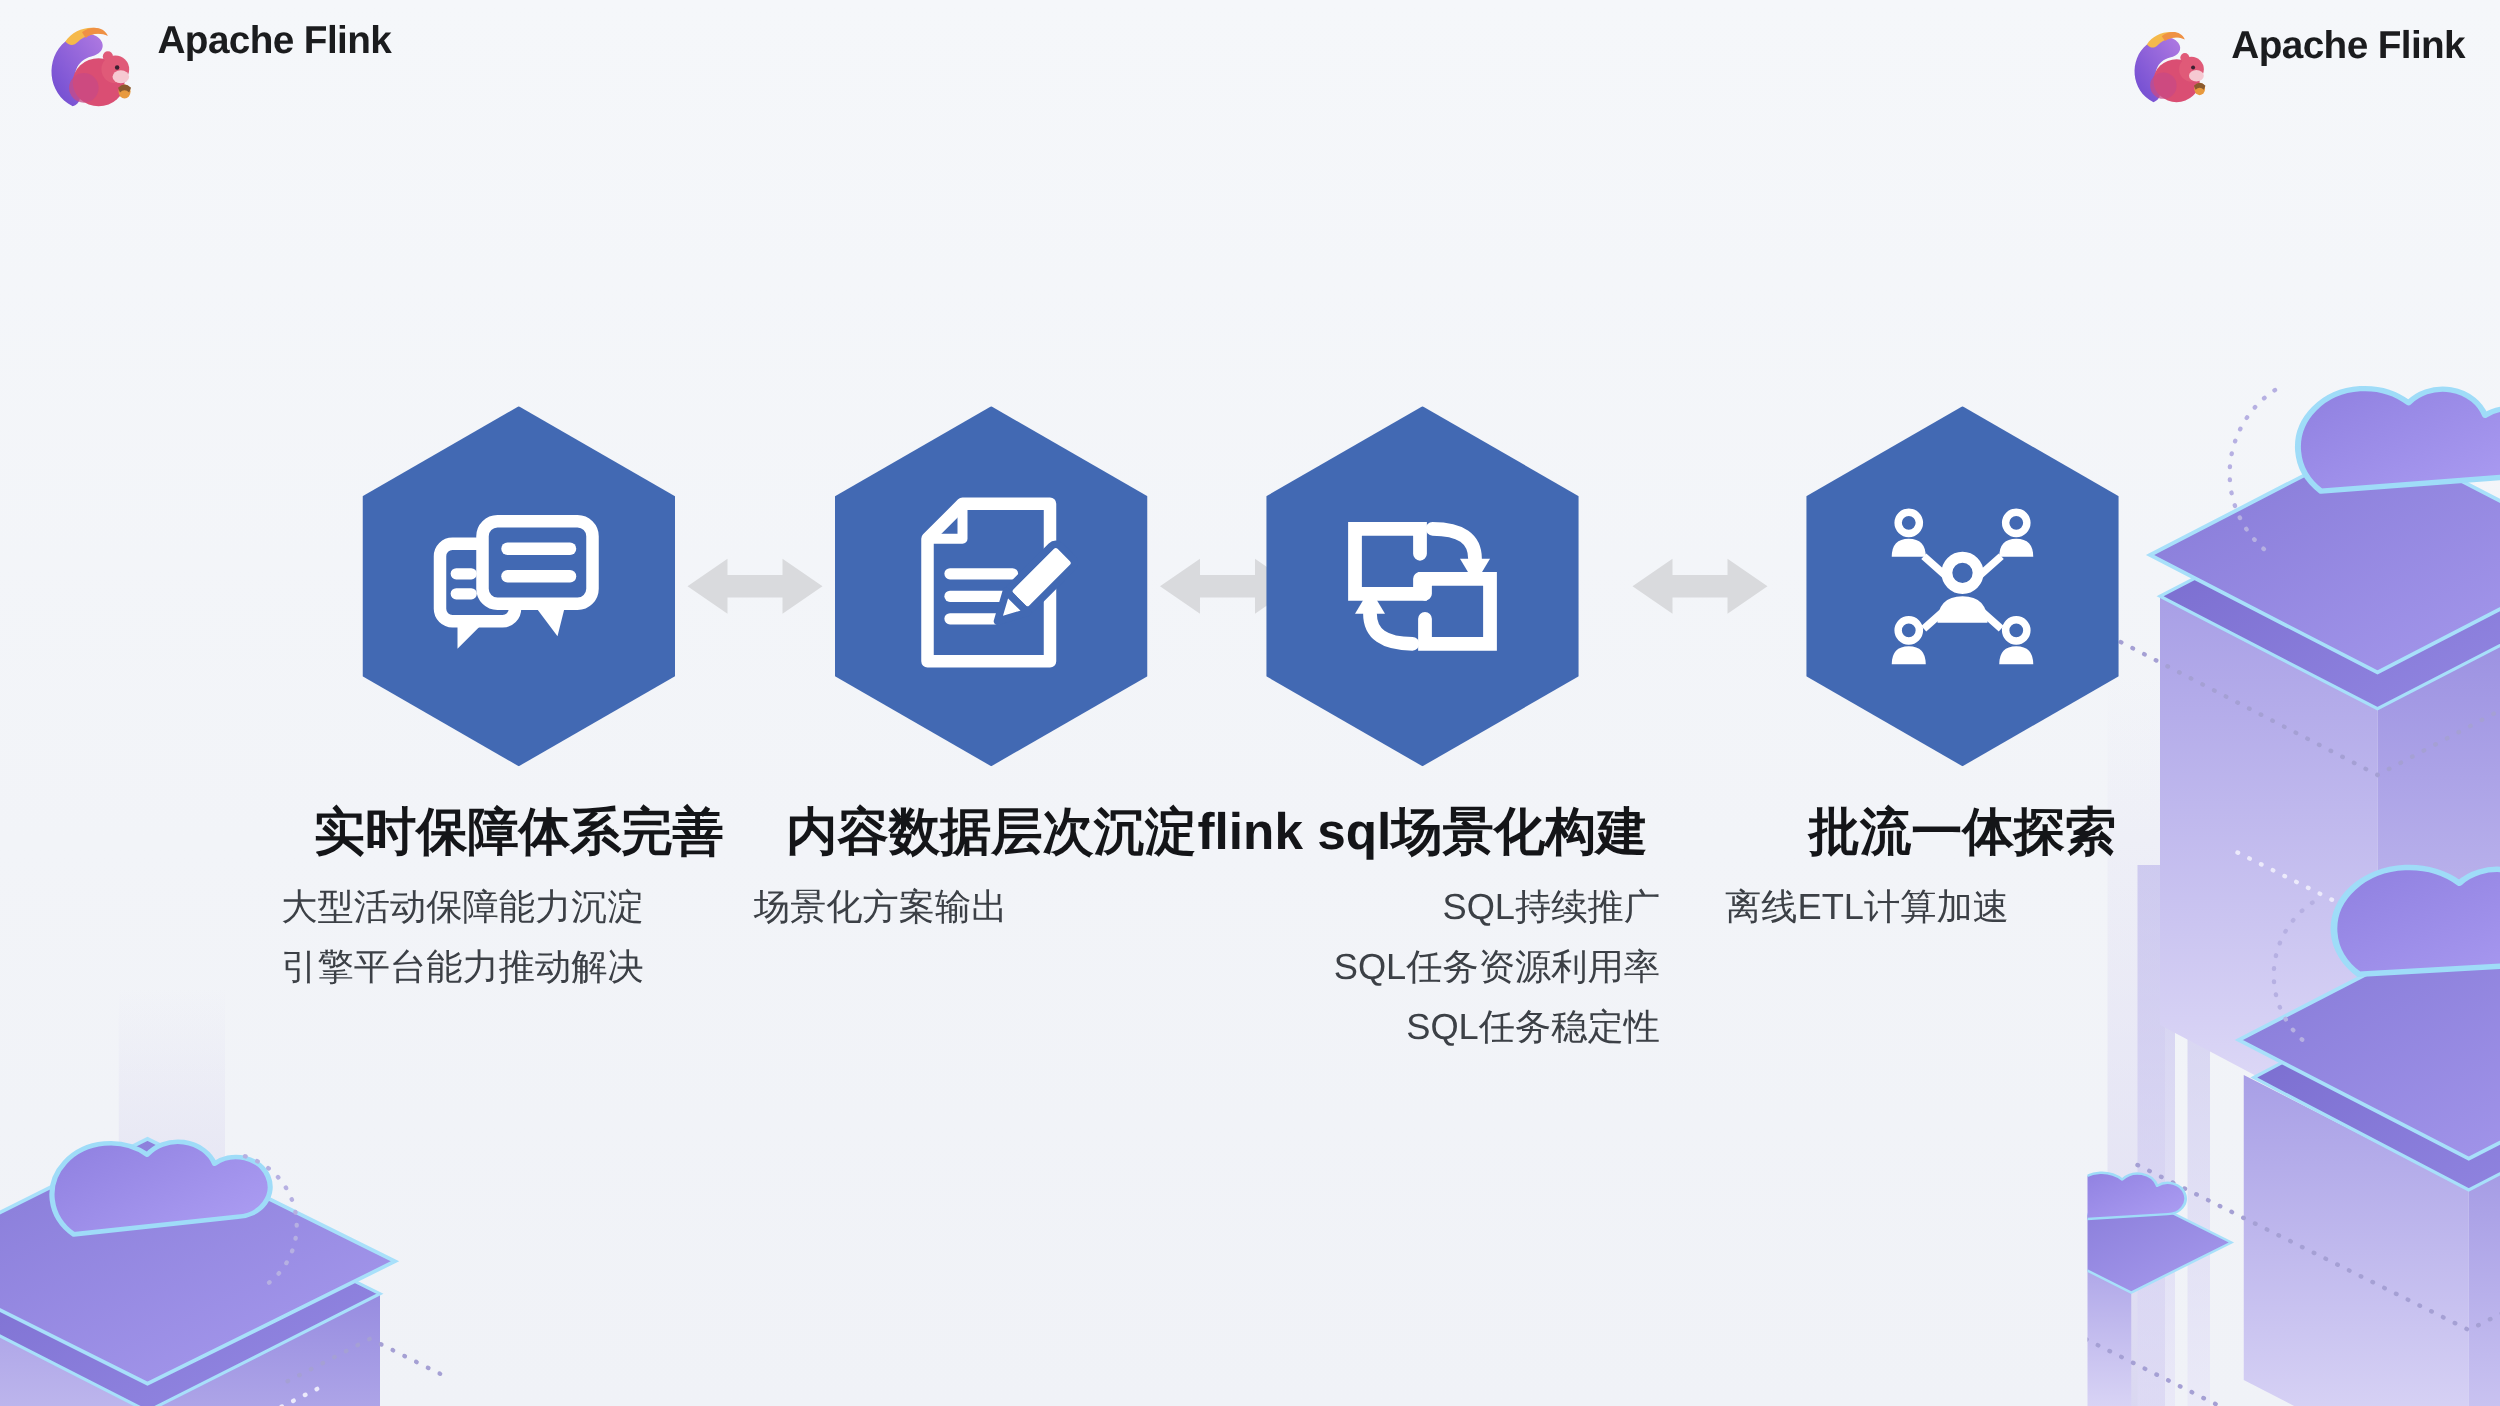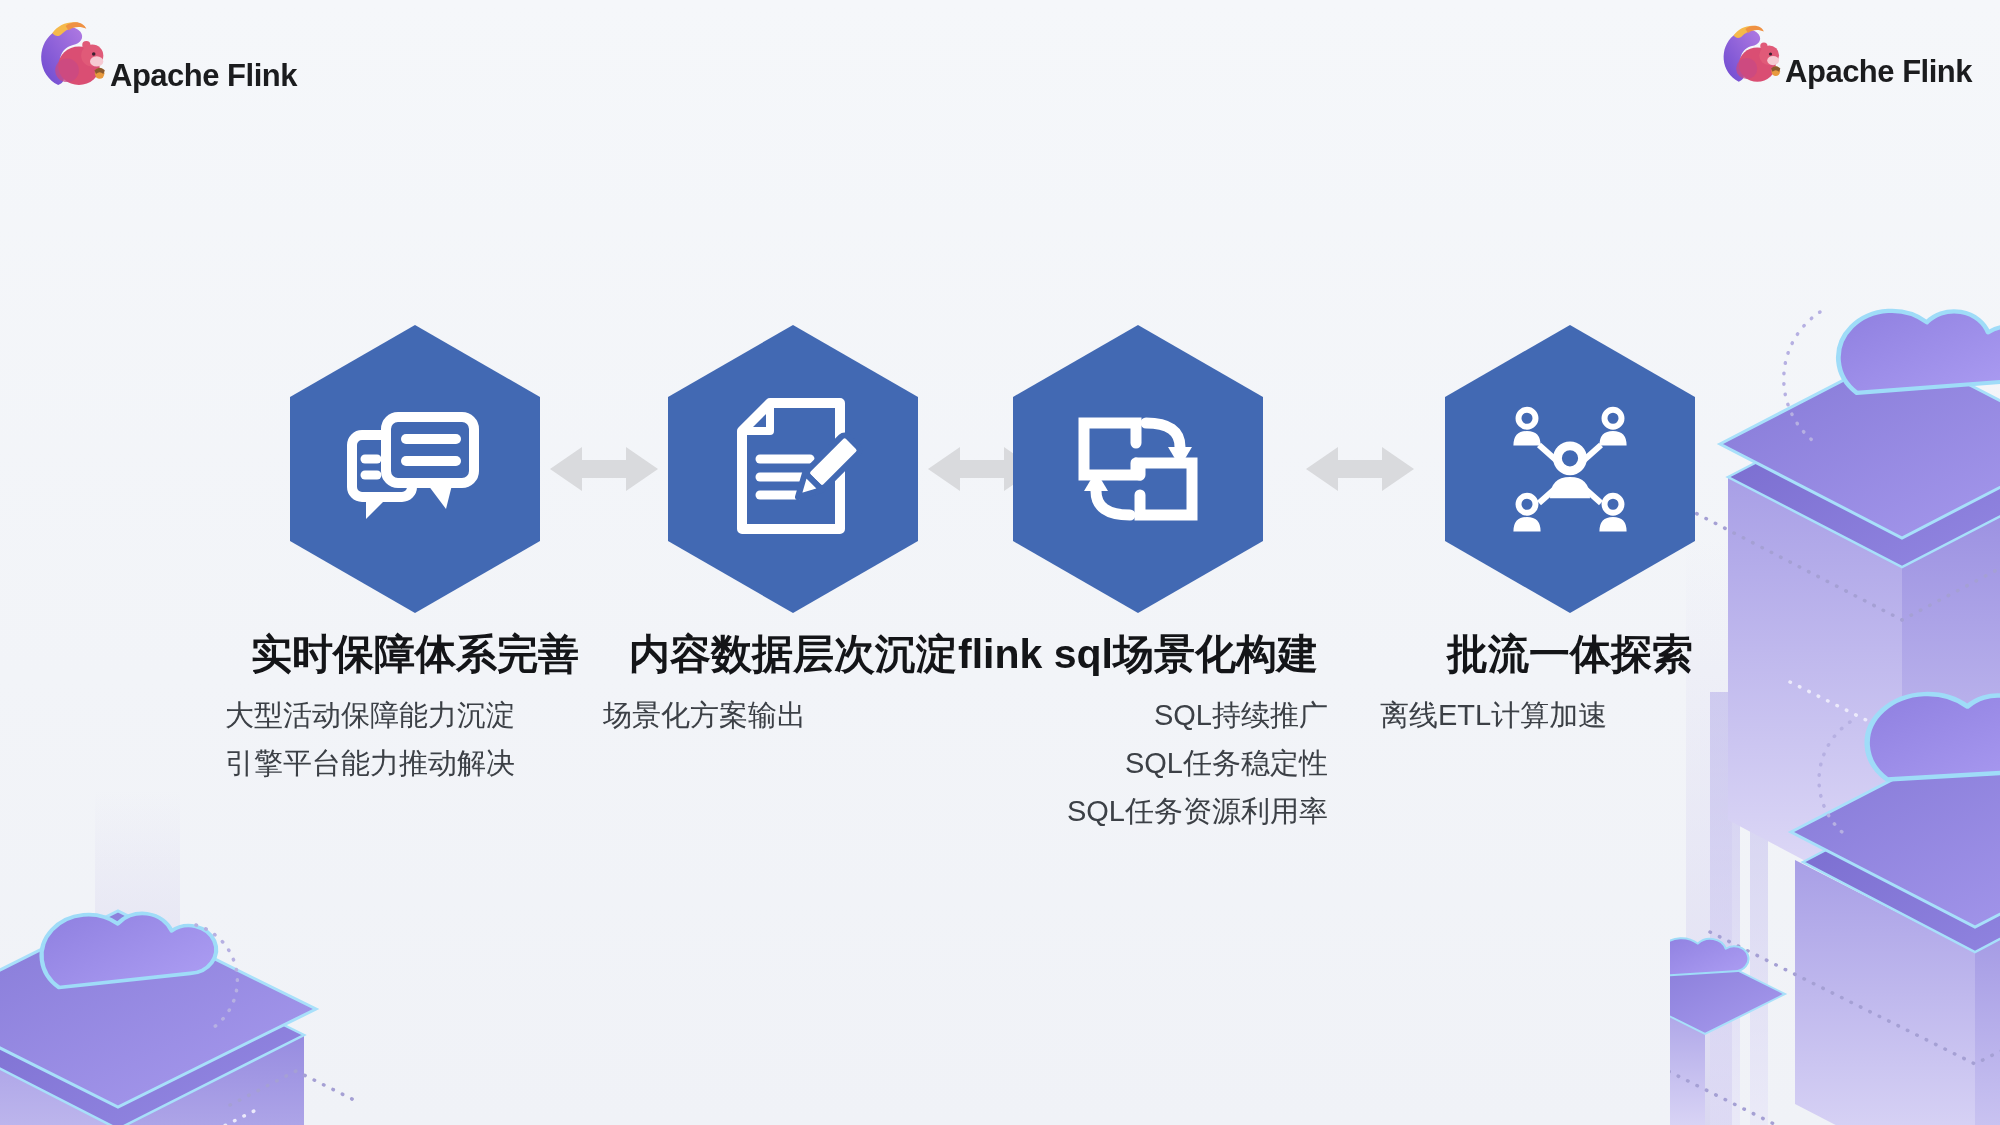--- a/index.html
+++ b/index.html
@@ -10,28 +10,28 @@
   }
   svg{display:block}
   .deco{position:absolute;pointer-events:none}
   .deco-left{left:0;bottom:0;width:360px;height:262px}
   .deco-right{right:0;top:292px;width:330px;height:835px}
   .pillar{position:absolute;pointer-events:none}
   .pillar-a{left:95px;top:790px;width:85px;height:335px;
     background:linear-gradient(180deg,rgba(213,209,238,0) 0%,rgba(213,209,238,.5) 60%,rgba(203,198,234,.7) 100%);}
   .pillar-b{right:268px;top:540px;width:46px;height:585px;
     background:linear-gradient(180deg,rgba(219,216,242,0) 0%,rgba(219,216,242,.55) 70%,rgba(208,204,238,.7) 100%);}
-  .logo{position:absolute;display:flex;align-items:flex-end;}
+  .logo{position:absolute;display:flex;align-items:flex-start;gap:16px}
   .logo-left{left:36px;top:14px}
   .logo-right{right:28px;top:18px}
   .logo-text{font-size:31px;font-weight:700;color:#1b1c1e;letter-spacing:-.5px;white-space:nowrap}
   .col{position:absolute;top:325px;width:380px}
   .col-1{left:225px}.col-2{left:603px}.col-3{left:948px}.col-4{left:1380px}
   .hex{width:250px;height:288px;margin:0 auto}
-  .col-title{margin-top:16px;font-size:41px;line-height:50px;font-weight:700;
+  .col-title{margin-top:27px;font-size:41px;line-height:50px;font-weight:700;
     color:#141518;text-align:center;white-space:nowrap}
   .bullets{margin-top:12px;font-size:29px;line-height:48px;color:#3c4046;text-align:left}
   .col-3 .bullets{text-align:right;padding-left:84px}
   .bullet{white-space:nowrap}
   .arrow{position:absolute;top:438px;width:112px;height:62px}
   .arrow-1{left:548px}.arrow-2{left:926px}.arrow-3{left:1304px}
 </style>
 </head>
 <body>
 
@@ -195,22 +195,22 @@
         <path d="M 64 88 V 108 H 116 V 56 H 64 V 68"></path>
         <path d="M 70 16 Q 104 16 104 40"></path>
         <polygon points="92,40 116,40 104,60" fill="#fff" stroke="none"></polygon>
         <path d="M 54 108 Q 20 108 20 84"></path>
         <polygon points="8,84 32,84 20,64" fill="#fff" stroke="none"></polygon>
       </g>
     </svg>
     <div class="col-title">flink sql场景化构建</div>
     <div class="bullets">
       <div class="bullet">SQL持续推广</div>
+      <div class="bullet">SQL任务资源利用率</div>
       <div class="bullet">SQL任务稳定性</div>
-      <div class="bullet">SQL任务资源利用率</div>
     </div>
   </div>
 
   <svg class="arrow arrow-3" viewBox="0 0 112 62">
     <polygon points="2,31 34,9 34,22 78,22 78,9 110,31 78,53 78,40 34,40 34,53" fill="#d9dadd"></polygon>
   </svg>
 
   <div class="col col-4">
     <svg class="hex" viewBox="0 0 250 288">
       <polygon points="125,0 250,72 250,216 125,288 0,216 0,72" fill="#4269b3"></polygon>

